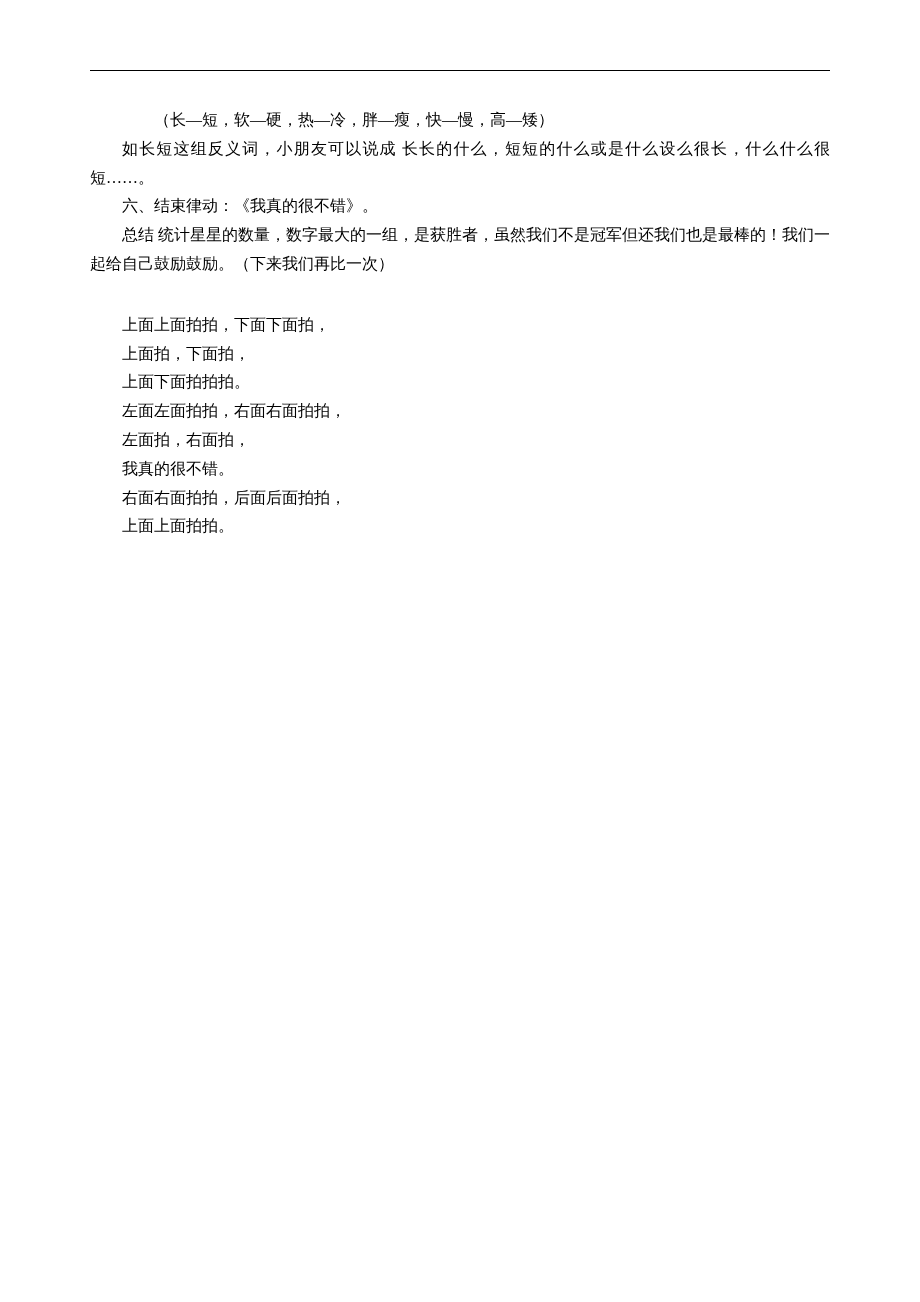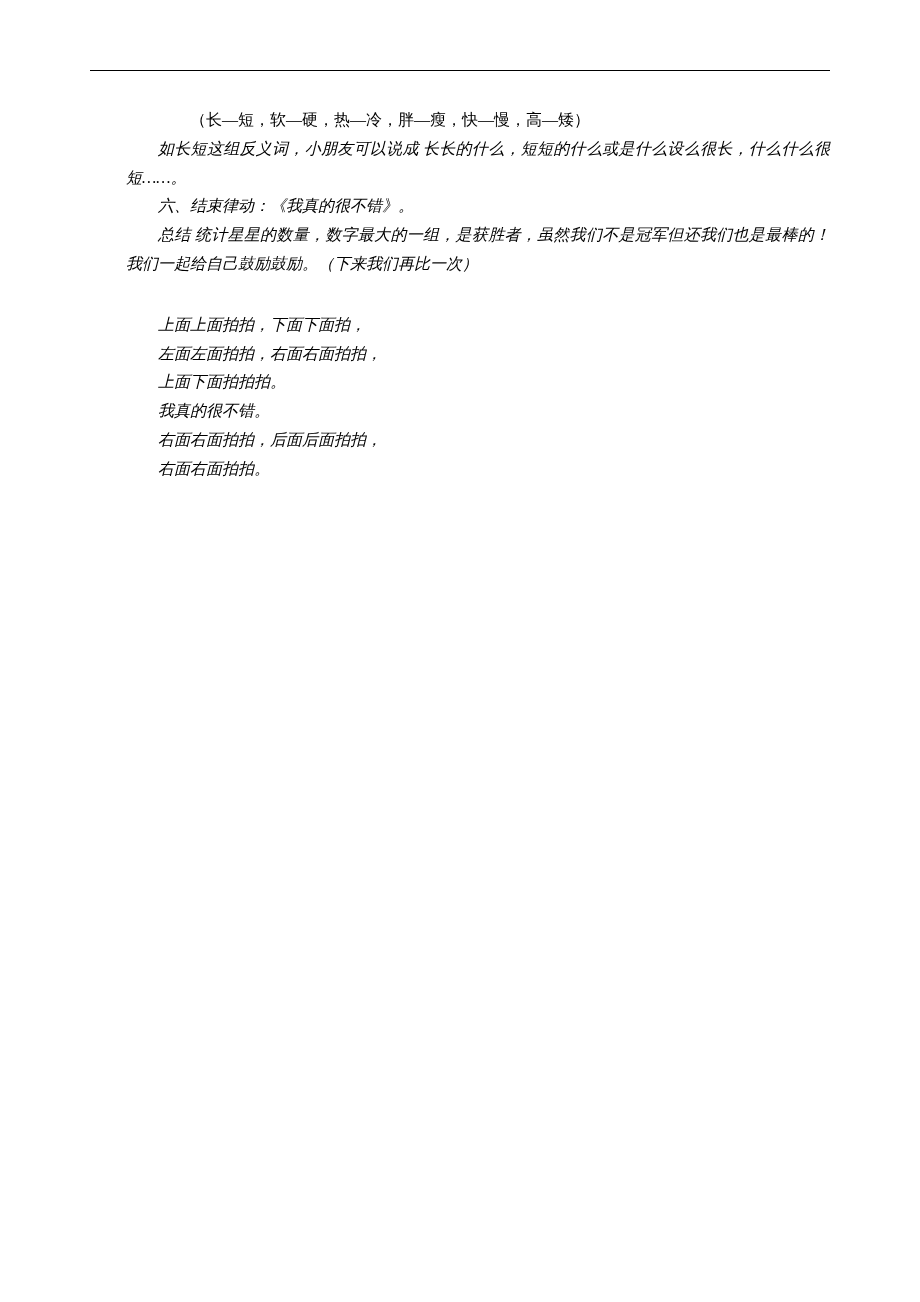--- a/index.html
+++ b/index.html
@@ -13,45 +13,45 @@
       color: #000000;
       padding: 70px 90px 40px 90px;
     }
     .divider {
       border: none;
       border-top: 1px solid #000000;
       margin-bottom: 35px;
     }
     .content {
       text-align: justify;
-      margin-left: 36px;
     }
     .indent-2 {
       text-indent: 4em;
     }
     .indent-1 {
       text-indent: 2em;
-      font-style: italic;
     }
     .gap {
       height: 2em;
     }
   </style>
 </head>
 <body>
 
 <hr class="divider">
 
 <div class="content">
   <p class="indent-2">（长—短，软—硬，热—冷，胖—瘦，快—慢，高—矮）</p>
   <p class="indent-1">如长短这组反义词，小朋友可以说成 长长的什么，短短的什么或是什么设么很长，什么什么很短……。</p>
   <p class="indent-1">六、结束律动：《我真的很不错》。</p>
   <p class="indent-1">总结 统计星星的数量，数字最大的一组，是获胜者，虽然我们不是冠军但还我们也是最棒的！我们一起给自己鼓励鼓励。（下来我们再比一次）</p>
 
   <div class="gap"></div>
 
   <p class="indent-1">上面上面拍拍，下面下面拍，</p>
+  <p class="indent-1">上面拍，下面拍，</p>
+  <p class="indent-1">上面下面拍拍拍。</p>
   <p class="indent-1">左面左面拍拍，右面右面拍拍，</p>
-  <p class="indent-1">上面下面拍拍拍。</p>
+  <p class="indent-1">左面拍，右面拍，</p>
   <p class="indent-1">我真的很不错。</p>
   <p class="indent-1">右面右面拍拍，后面后面拍拍，</p>
-  <p class="indent-1">右面右面拍拍。</p>
+  <p class="indent-1">上面上面拍拍。</p>
 </div>
 
 </body></html>

